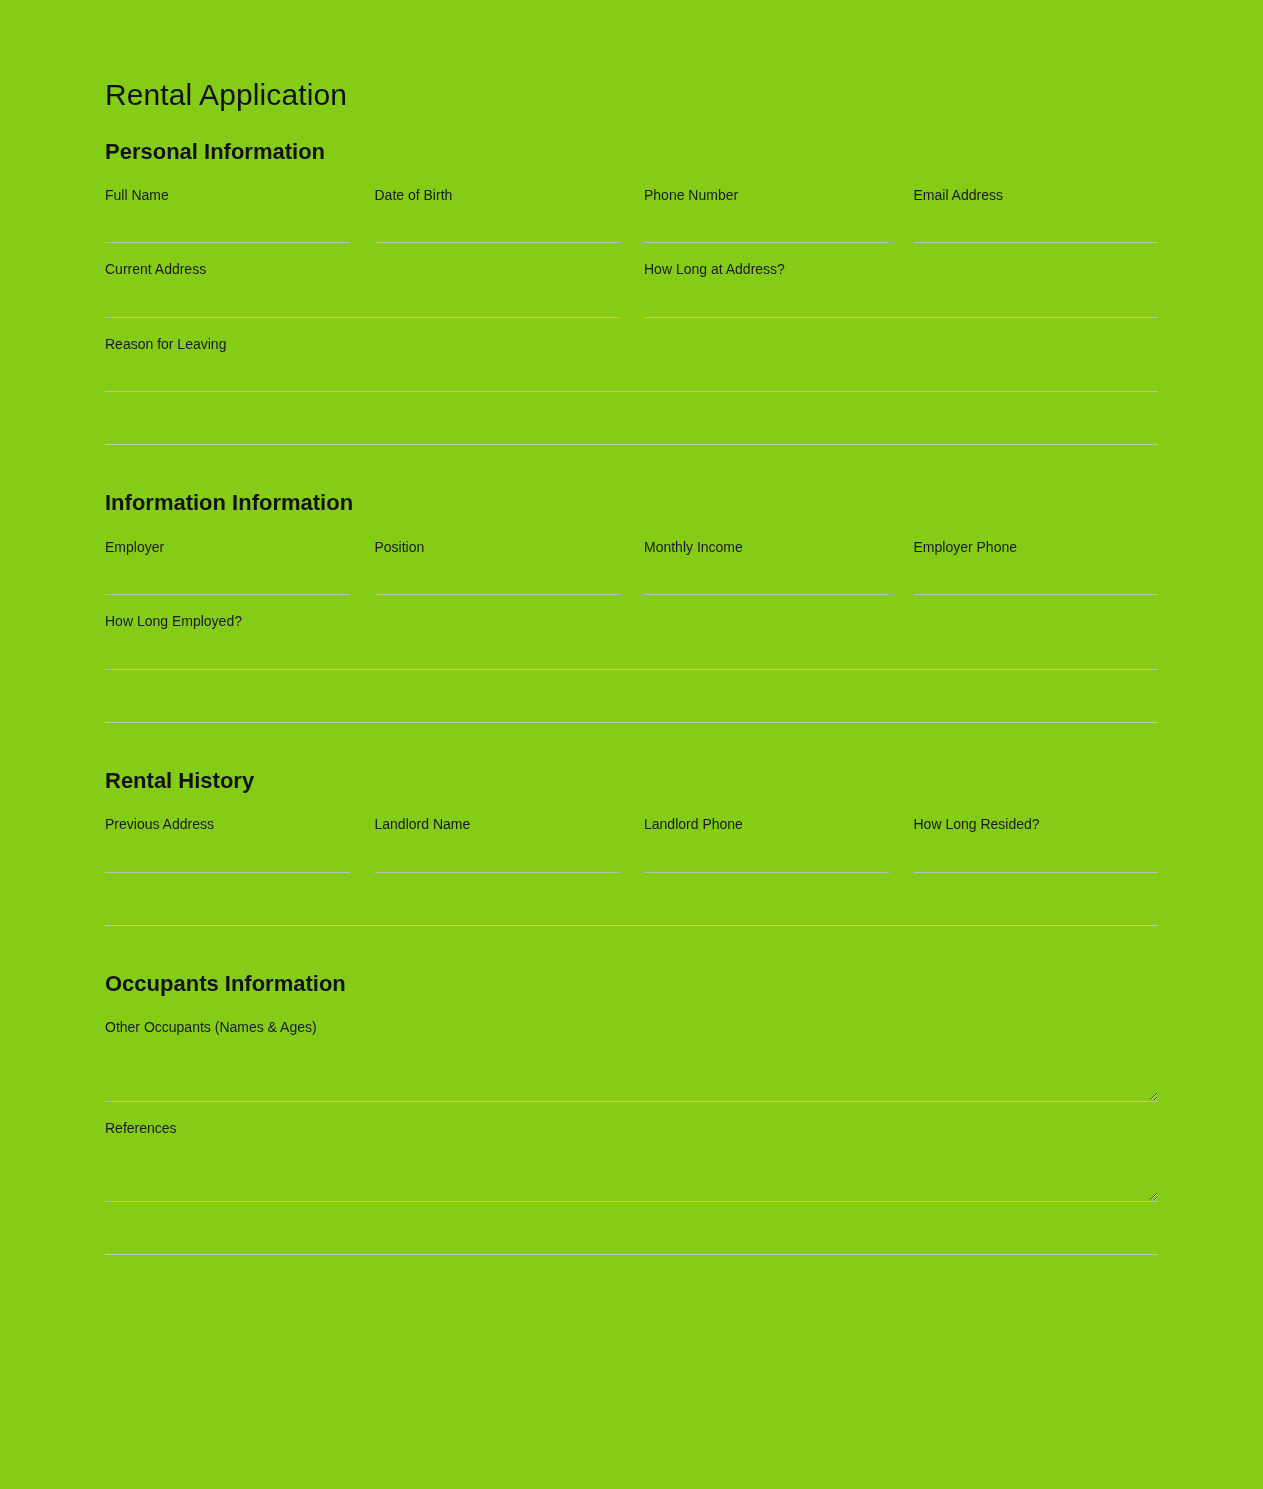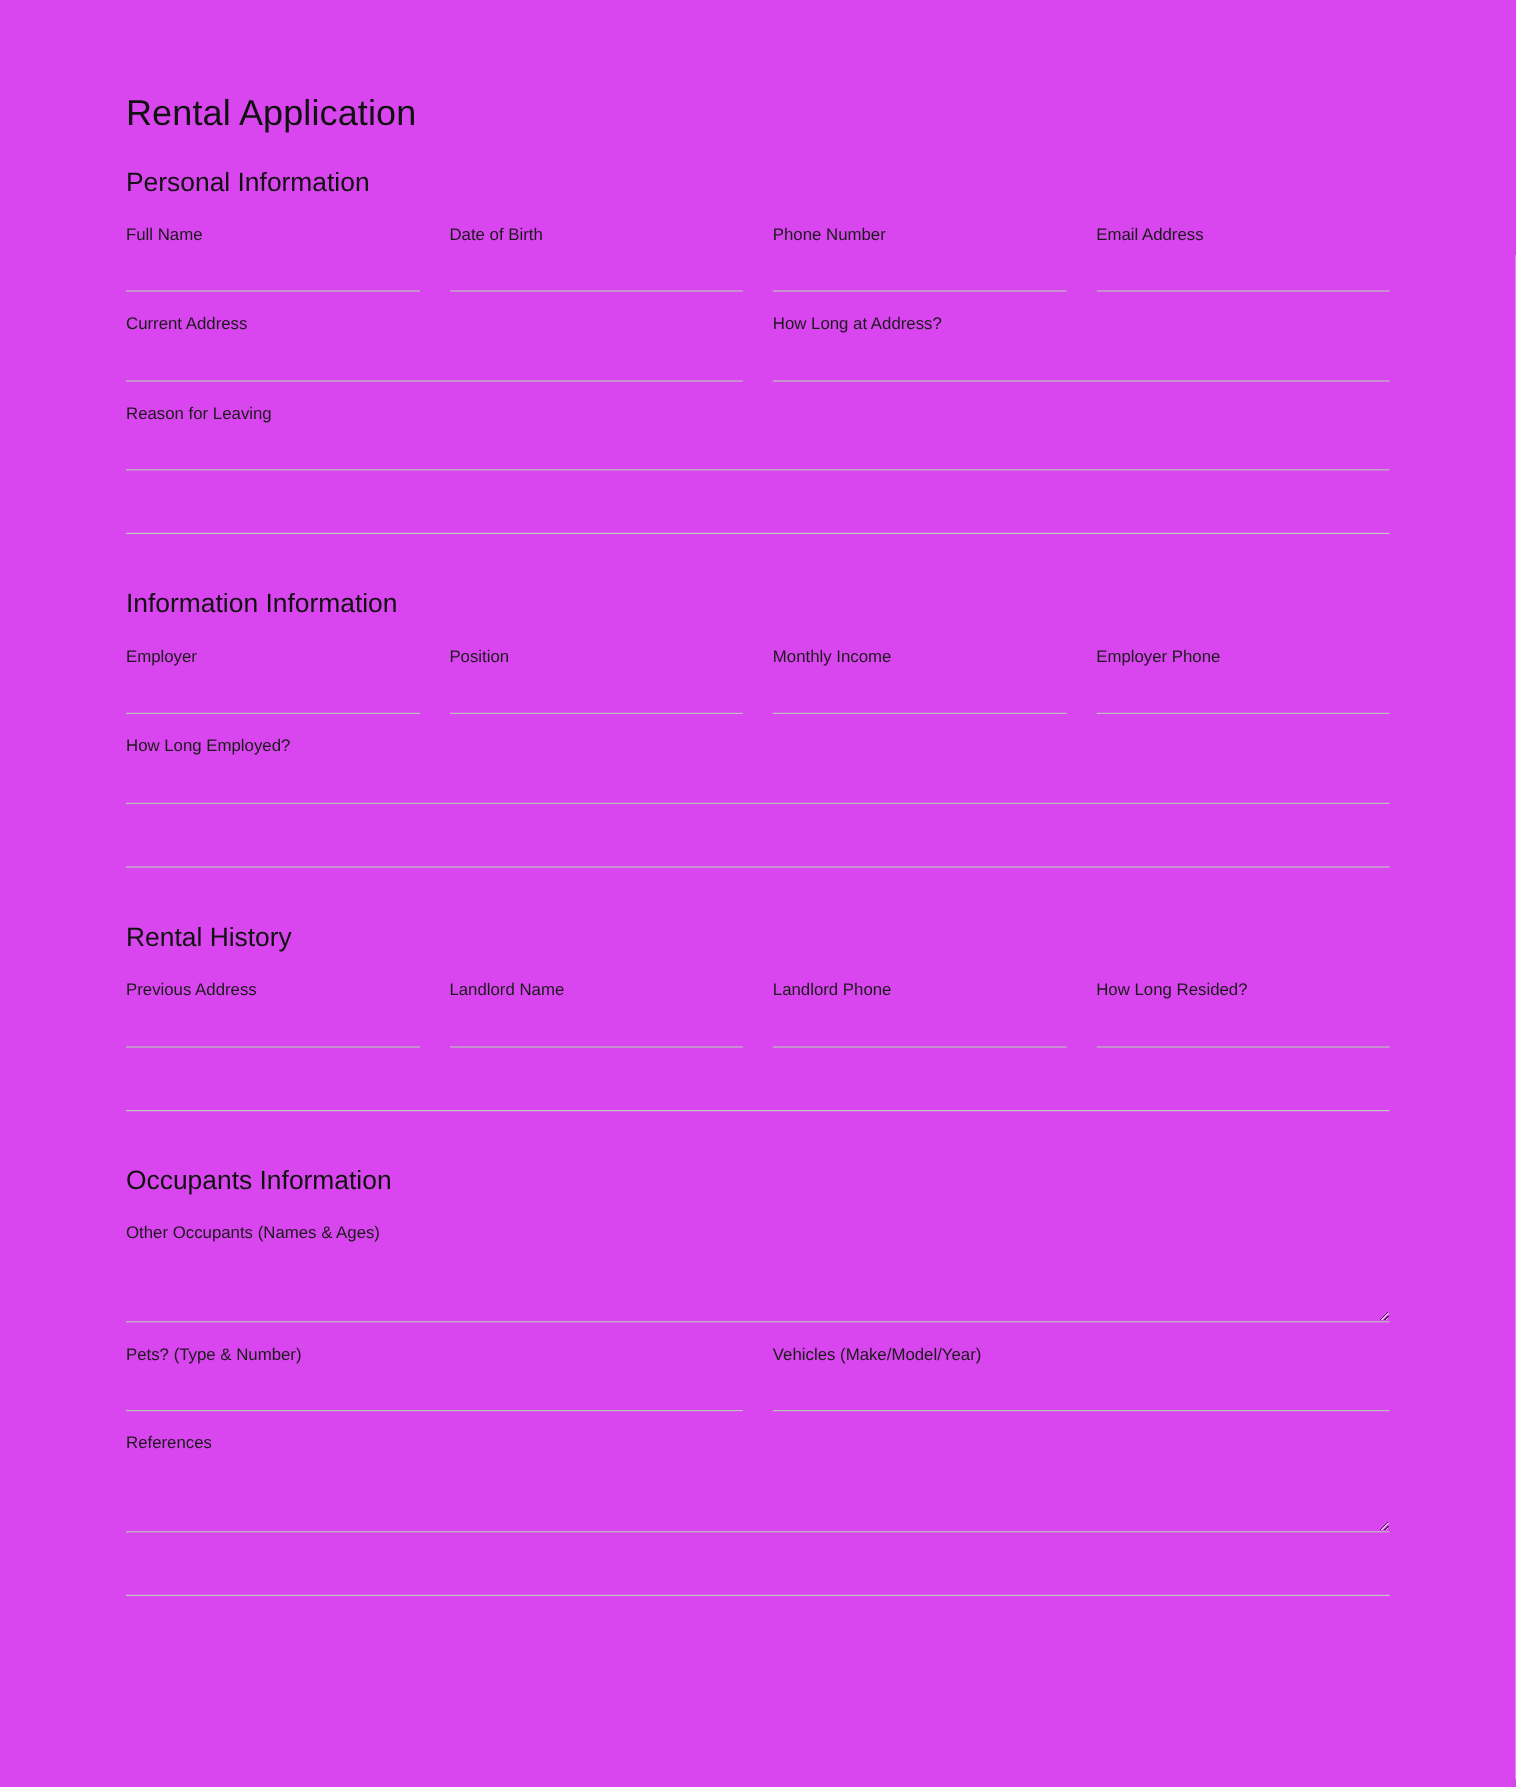--- a/index.html
+++ b/index.html
@@ -13,39 +13,39 @@
     font-family: "Liberation Sans", sans-serif;
     color: #1a1a1a;
     -webkit-font-smoothing: antialiased;
   }
 
   .page {
     box-sizing: border-box;
     width: 1263px;
     min-height: 1489px;
     padding: 78px 105px 0 105px;
-    background: #d946ef;
+    background: #84cc16;
   }
 
   .doc-title {
     font-size: 30px;
     font-weight: 400;
     line-height: 1.15;
     margin: 0 0 26px 0;
     color: #111111;
     letter-spacing: 0.1px;
   }
 
   .section {
     margin: 0;
   }
 
   .section-title {
     font-size: 22px;
-    font-weight: 400;
+    font-weight: 700;
     line-height: 1.2;
     margin: 0 0 22px 0;
     color: #111111;
   }
 
   .section-divider {
     border: 0;
     border-top: 1px solid #c4c4c4;
     margin: 0;
     height: 0;
@@ -213,30 +213,20 @@
       <div class="spacer-after-divider"></div>
       <section class="section">
         <h2 class="section-title">Occupants Information</h2>
         <div class="row">
           <div class="field full">
             <label class="field-label">Other Occupants (Names &amp; Ages)</label>
             <textarea class="field-textarea" placeholder="" style=""></textarea>
           </div>
         </div>
         <div class="row">
-          <div class="field half">
-            <label class="field-label">Pets? (Type &amp; Number)</label>
-            <input type="text" class="field-input" placeholder="" style="">
-          </div>
-          <div class="field half">
-            <label class="field-label">Vehicles (Make/Model/Year)</label>
-            <input type="text" class="field-input" placeholder="" style="">
-          </div>
-        </div>
-        <div class="row">
           <div class="field full">
             <label class="field-label">References</label>
             <textarea class="field-textarea" placeholder="" style=""></textarea>
           </div>
         </div>
       </section>
       <div class="spacer-before-divider"></div>
       <hr class="section-divider">
     </div>
 </div>

